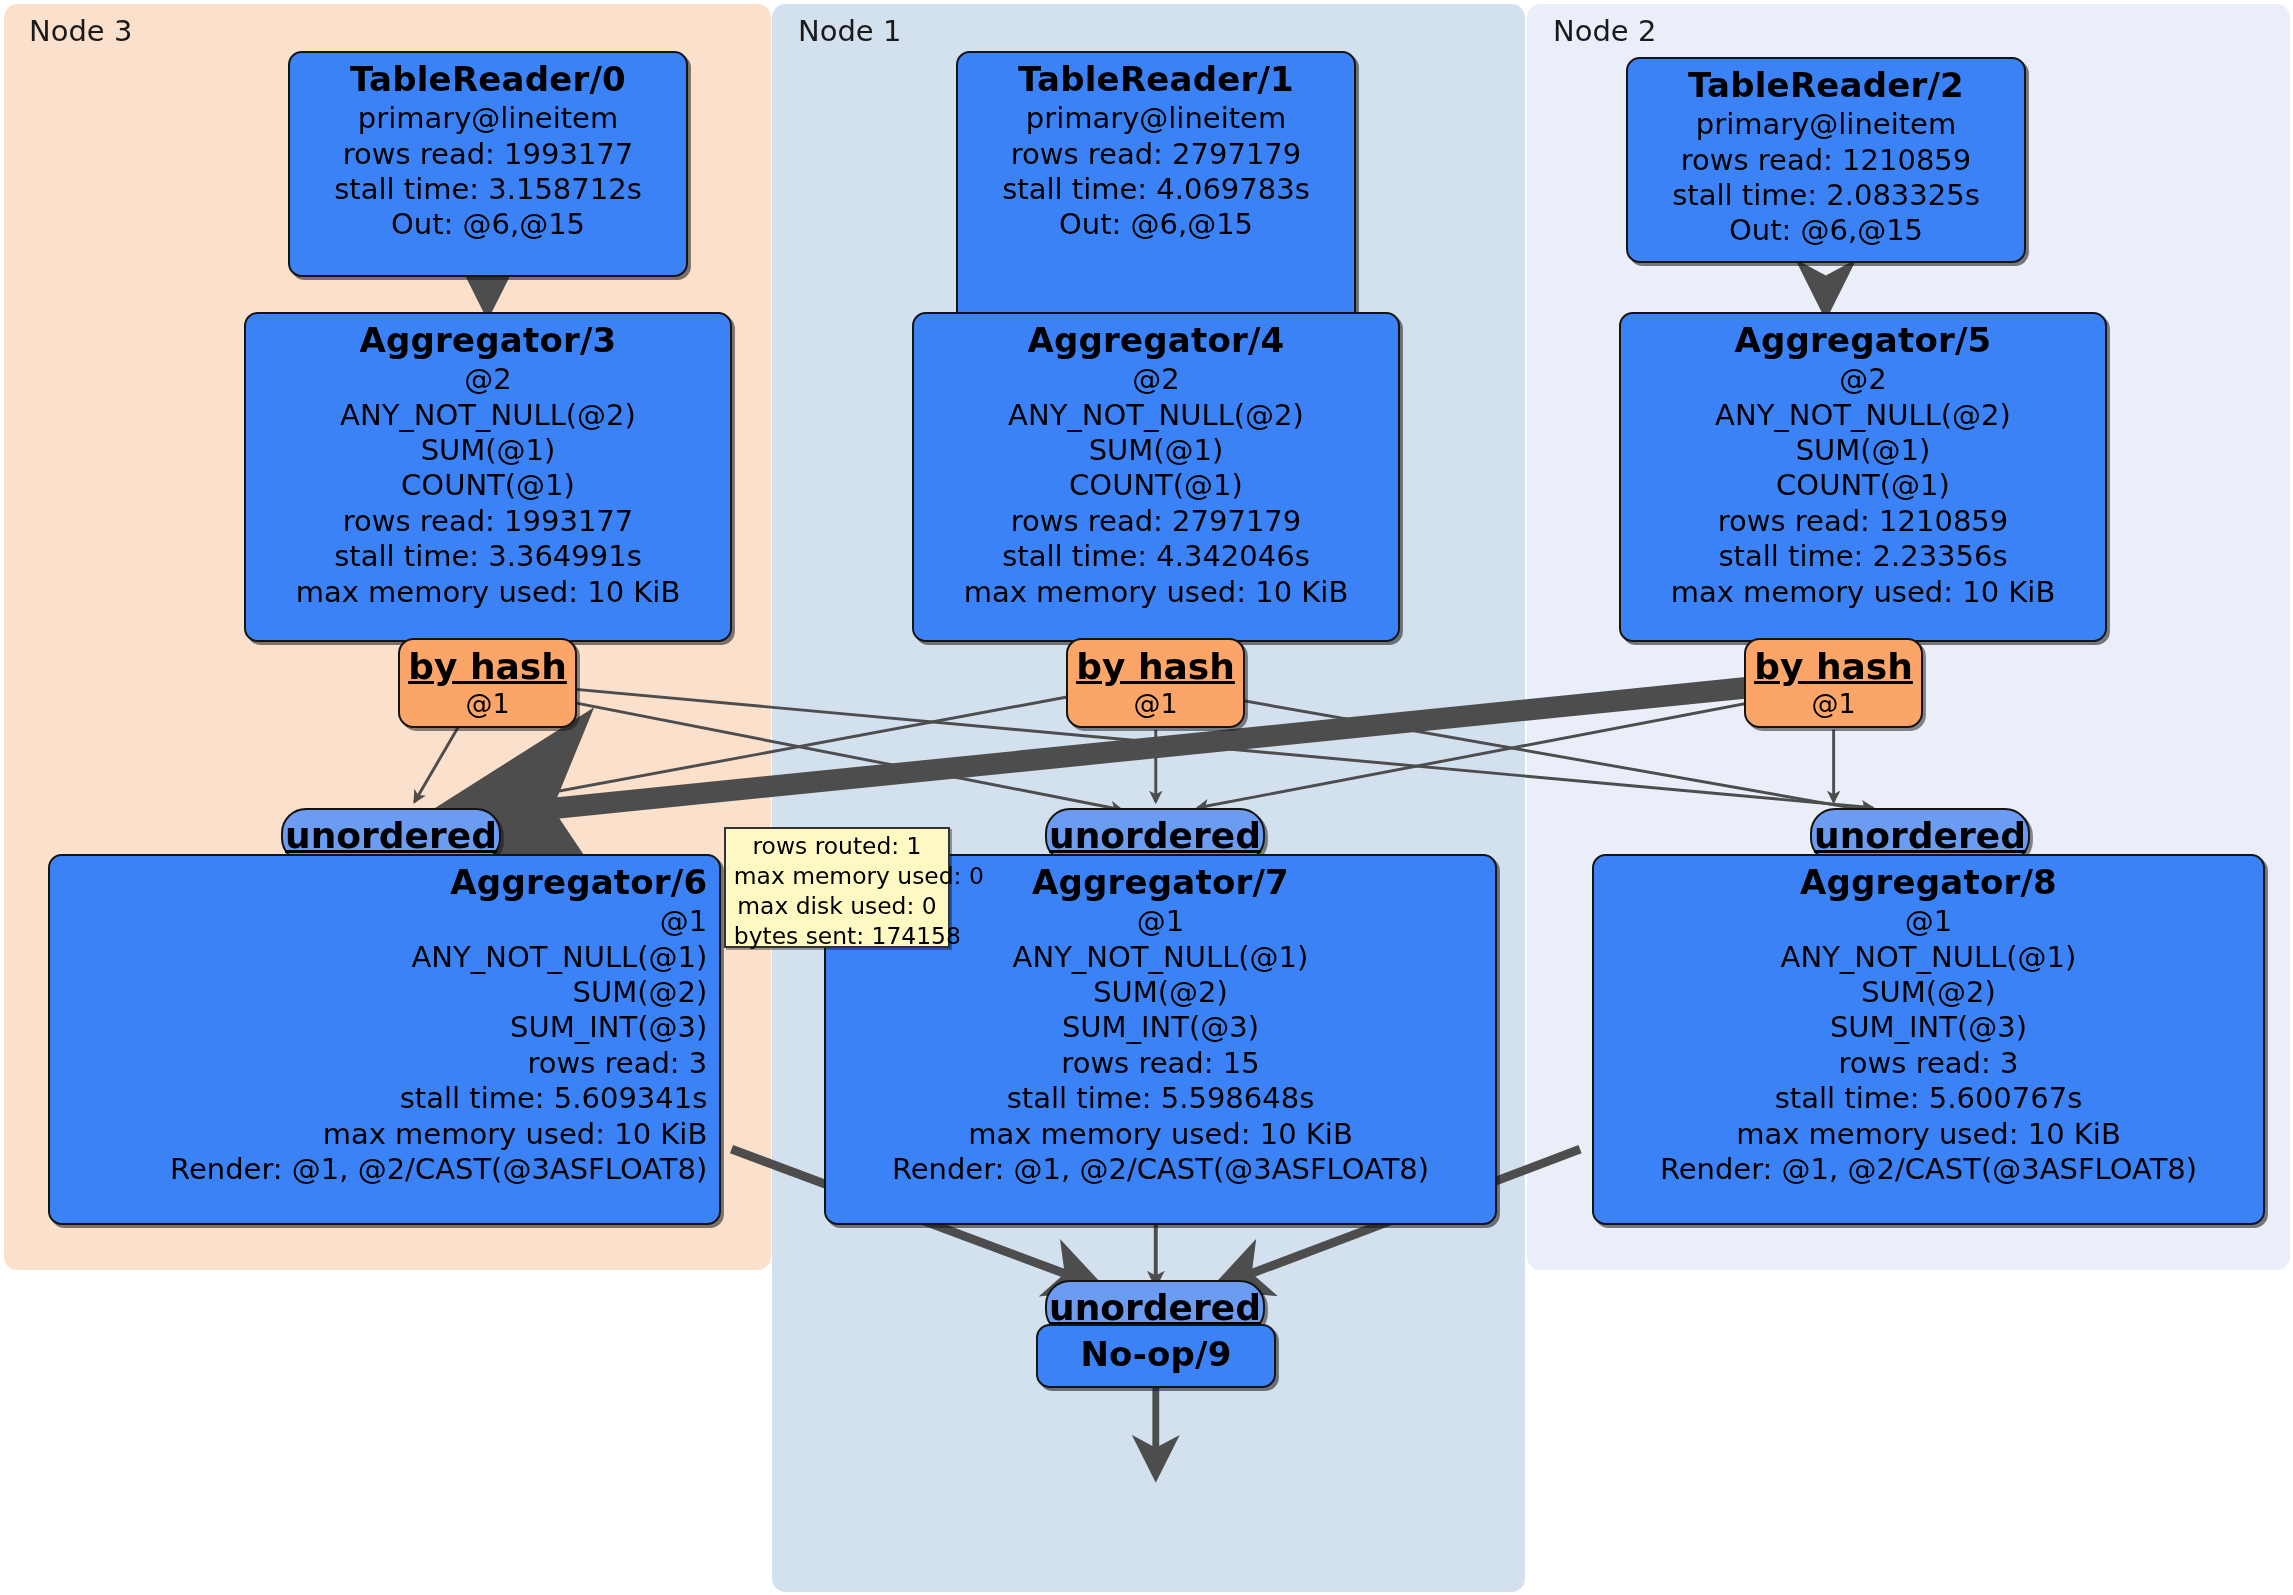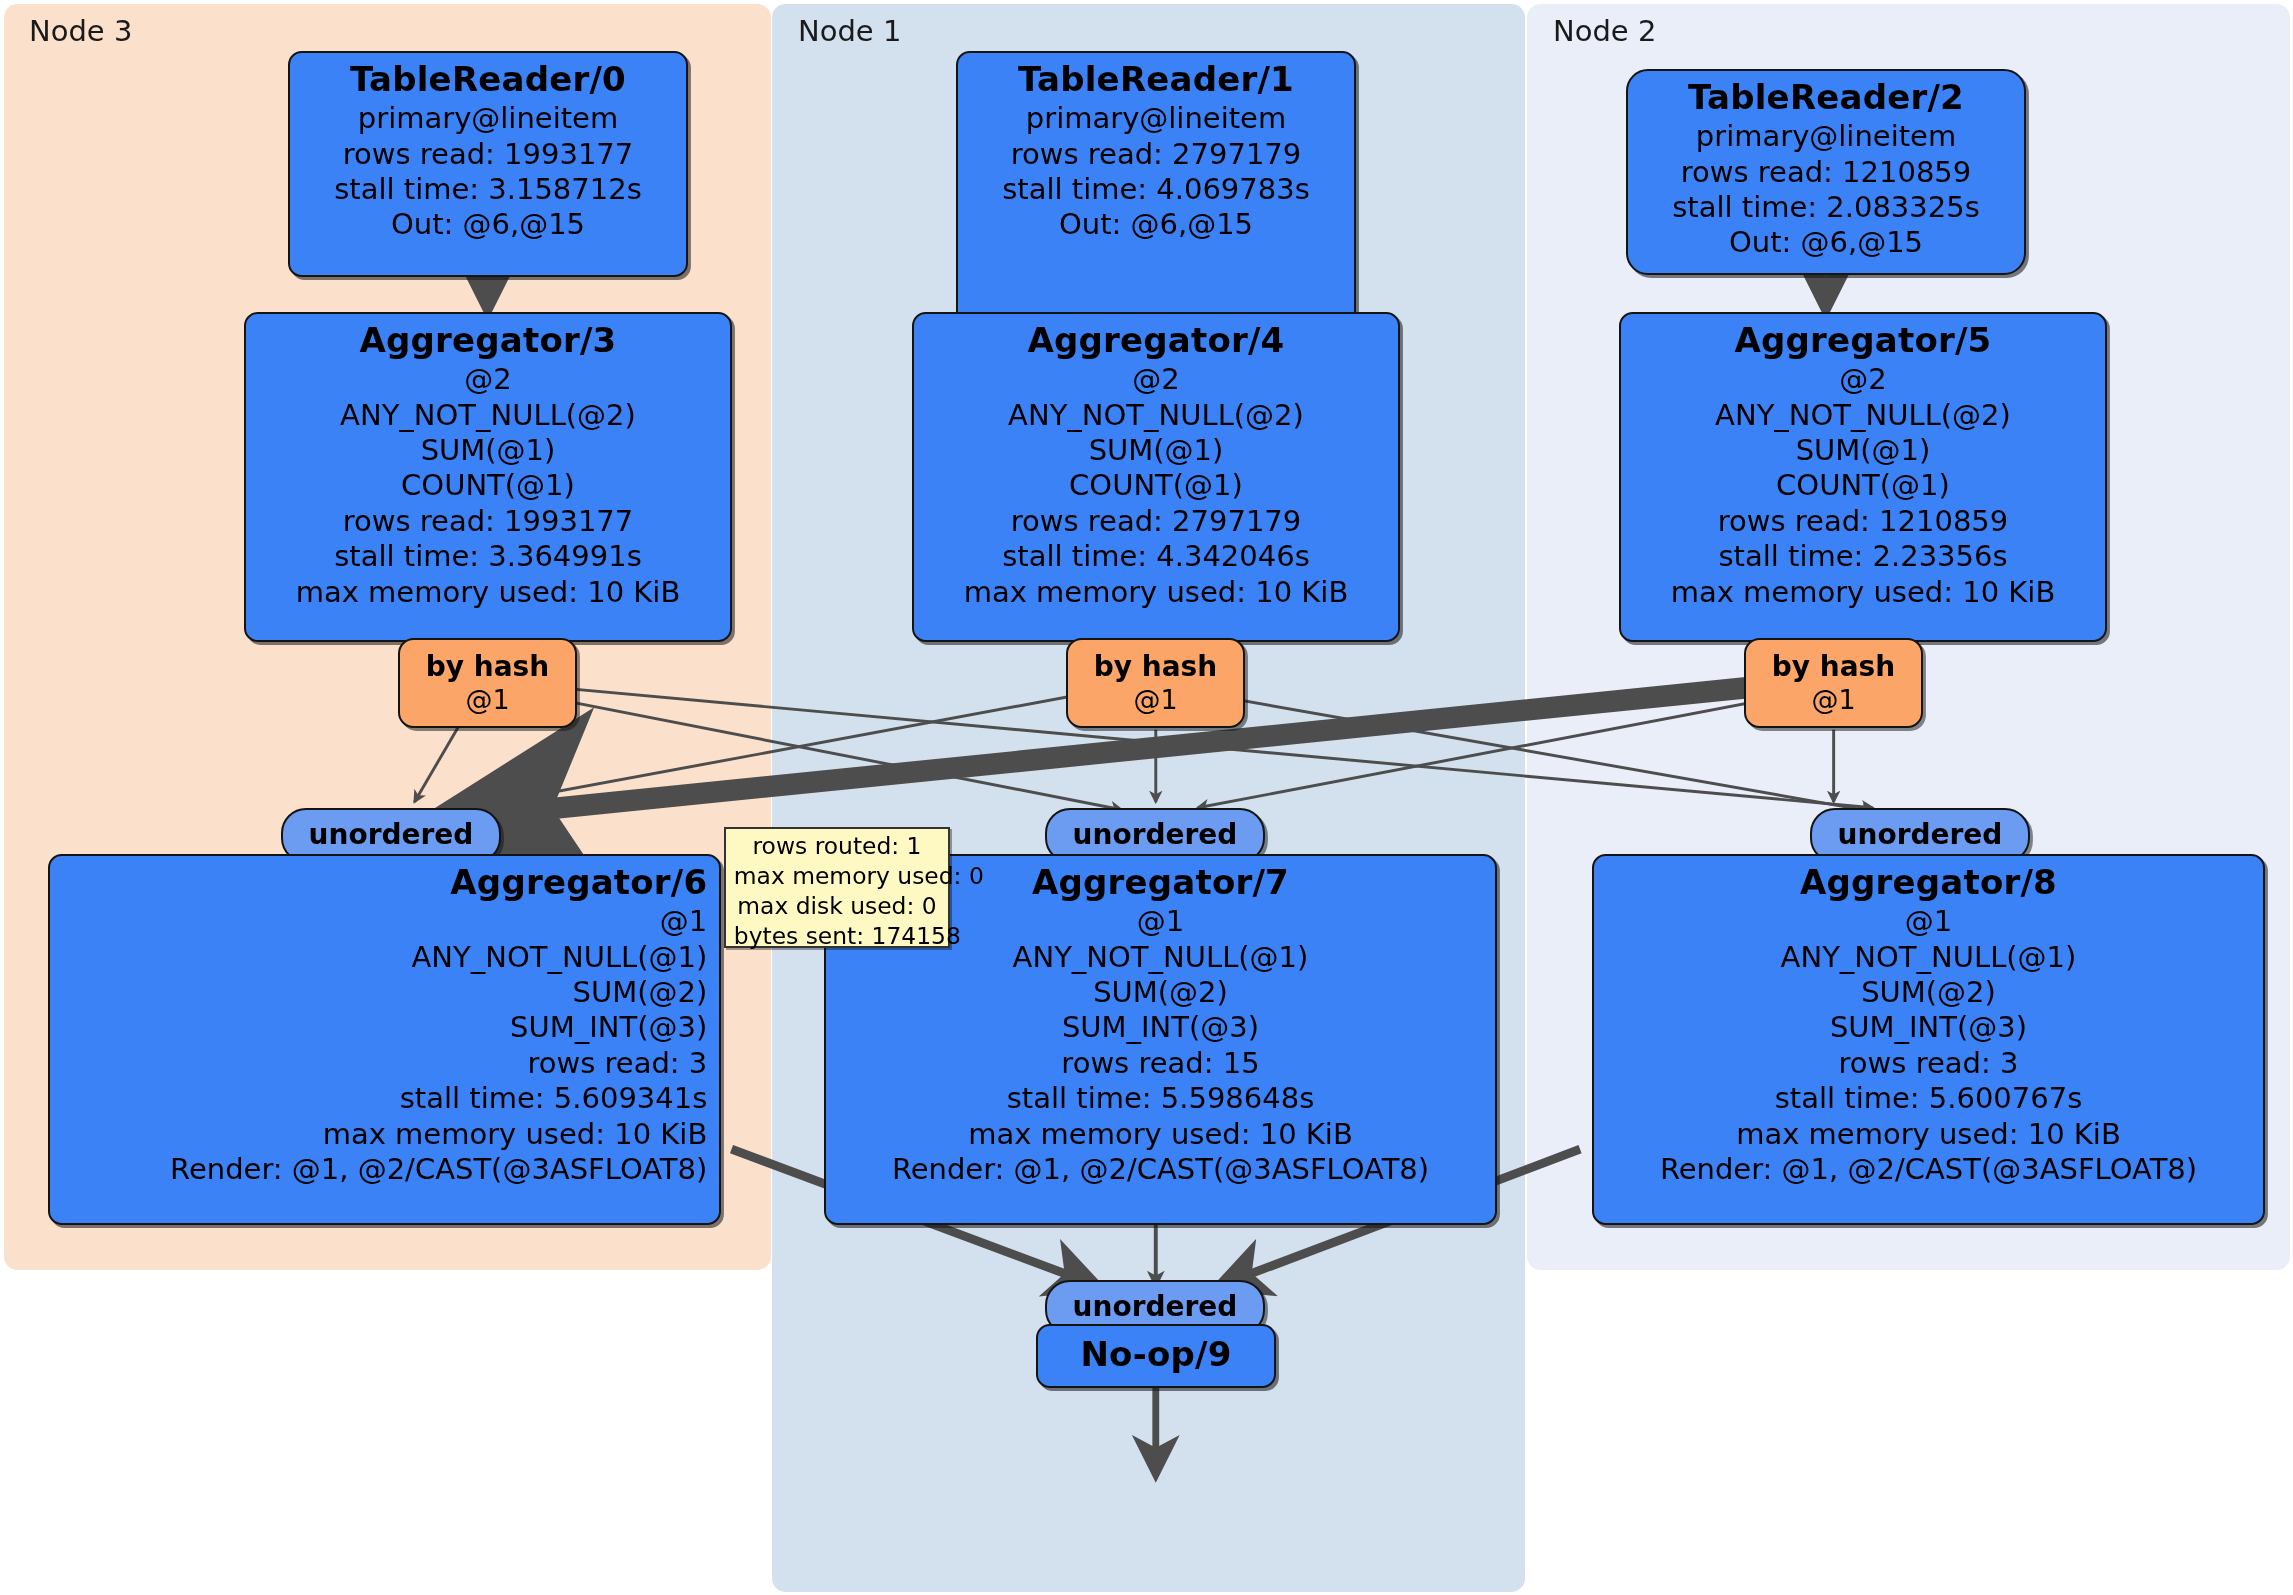--- a/index.html
+++ b/index.html
@@ -33,21 +33,21 @@
   .node.compact{padding:3.9px 17.6px 5.9px 17.6px;justify-content:center;}
   .node.compact .ttl{margin:4px;font-size:34px;}
 
   
   .badge{
     position:absolute;box-sizing:border-box;text-align:center;color:#000;
     border:2.9px solid #141414;line-height:1.16;
     display:flex;flex-direction:column;justify-content:center;align-items:center;
     box-shadow:2.9px 2.9px 0px rgba(20,20,20,0.5);
   }
-  .badge .b1{font-weight:bold;font-size:28px;white-space:nowrap;}
+  .badge .b1{font-weight:bold;font-size:36px;white-space:nowrap;text-decoration:underline;}
   .badge .b2{font-size:27px;white-space:nowrap;}
   .badge.hash{background:#fba668;border-radius:15.6px;}
   .badge.unord{background:#6b9cf2;border-radius:25px;}
 
   
   .tooltip{
     position:absolute;box-sizing:border-box;background:#fef9c3;
     border:2px solid #333;text-align:center;
     font-size:23.4px;line-height:1.28;color:#000;padding:2.9px 7.8px 4.9px 7.8px;
     box-shadow:2px 2px 0 rgba(0,0,0,.35);
@@ -128,21 +128,21 @@
   </div>
 
   <div class="node" style="left:956px;top:51px;width:400px;height:280px;">
     <span class="ttl">TableReader/1</span>
     <span class="ln">primary@lineitem</span>
     <span class="ln">rows read: 2797179</span>
     <span class="ln">stall time: 4.069783s</span>
     <span class="ln">Out: @6,@15</span>
   </div>
 
-  <div class="node" style="left:1626px;top:69px;width:400px;height:206px;border-radius:22px;">
+  <div class="node" style="left:1626px;top:57px;width:400px;height:206px;">
     <span class="ttl">TableReader/2</span>
     <span class="ln">primary@lineitem</span>
     <span class="ln">rows read: 1210859</span>
     <span class="ln">stall time: 2.083325s</span>
     <span class="ln">Out: @6,@15</span>
   </div>
 
   <div class="node" style="left:244px;top:312px;width:488px;height:330px;">
     <span class="ttl">Aggregator/3</span>
     <span class="ln">@2</span>

